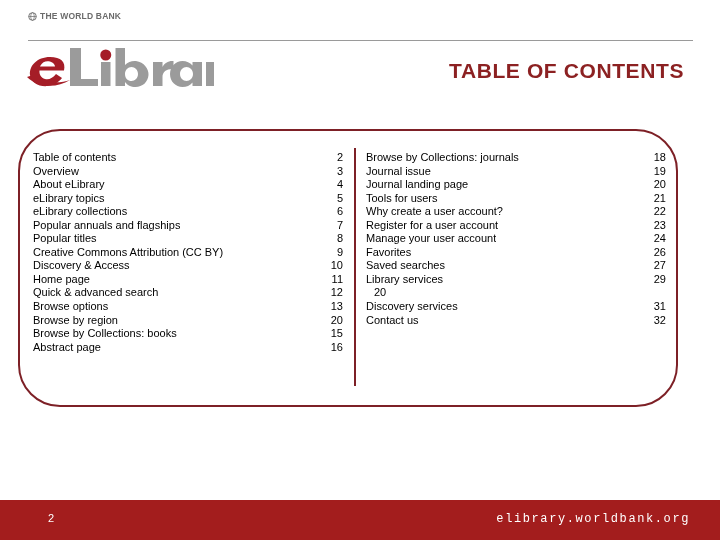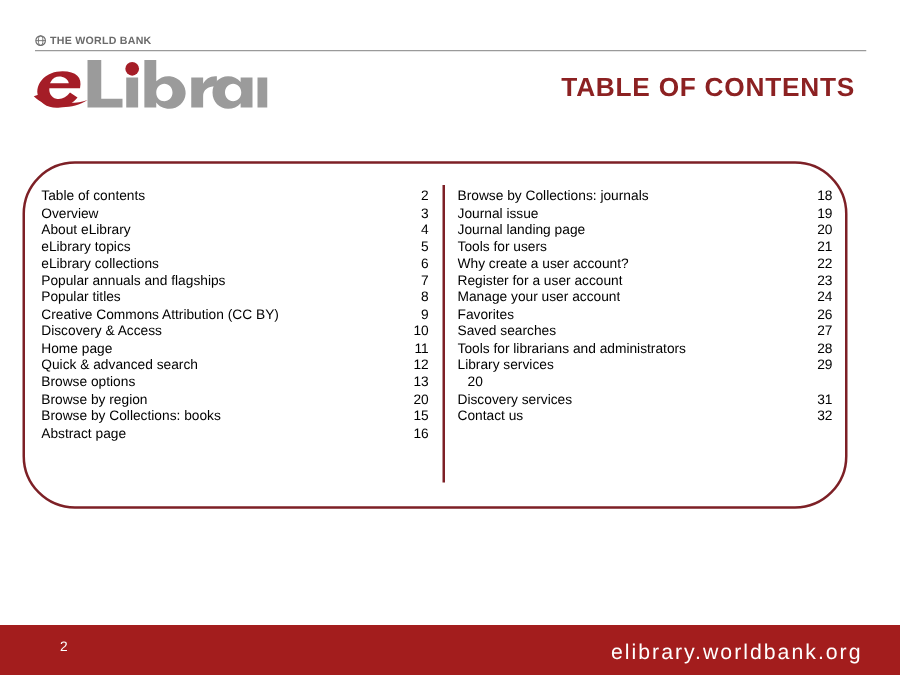--- a/index.html
+++ b/index.html
@@ -17,21 +17,21 @@
   }
 
   
   .header {
     position: absolute;
     left: 0; top: 0;
     width: 720px; height: 120px;
   }
   .wb-line {
     position: absolute;
-    left: 28px; top: 27px;
+    left: 28px; top: 11px;
     display: flex;
     align-items: center;
     gap: 3px;
   }
   .wb-globe {
     width: 9px; height: 9px;
     display: block;
   }
   .wb-text {
     font-family: "Liberation Sans", sans-serif;
@@ -124,22 +124,22 @@
   .footer-page {
     position: absolute;
     left: 48px; top: 12px;
     font-family: "Liberation Sans", sans-serif;
     font-size: 11px;
     color: #ffffff;
   }
   .footer-url {
     position: absolute;
     right: 30px; top: 12px;
-    font-family: Liberation Sans, sans-serif;
-    font-size: 17px;
+    font-family: Liberation Mono, monospace;
+    font-size: 12px;
     color: #ffffff;
     letter-spacing: 1.6px;
     white-space: nowrap;
   }
 </style>
 </head>
 <body>
 
 <div class="header">
 
@@ -287,24 +287,20 @@
       </div>
       <div class="toc-row">
         <span class="lbl">Favorites</span>
         <span class="num">26</span>
       </div>
       <div class="toc-row">
         <span class="lbl">Saved searches</span>
         <span class="num">27</span>
       </div>
       <div class="toc-row">
-        <span class="lbl">Tools for librarians and administrators</span>
-        <span class="num">28</span>
-      </div>
-      <div class="toc-row">
         <span class="lbl">Library services</span>
         <span class="num">29</span>
       </div>
       <div class="toc-row">
         <span class="num">20</span>
       </div>
       <div class="toc-row">
         <span class="lbl">Discovery services</span>
         <span class="num">31</span>
       </div>

